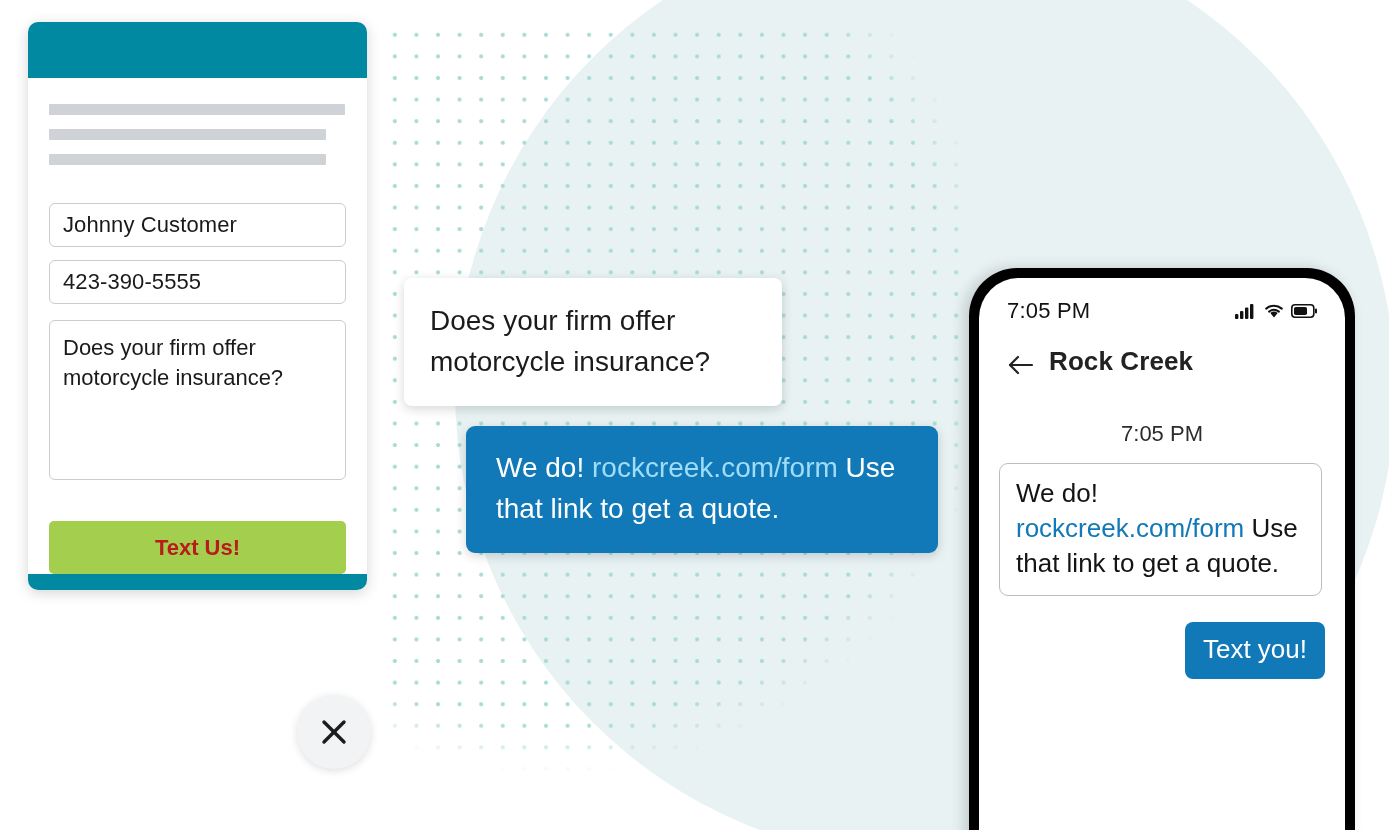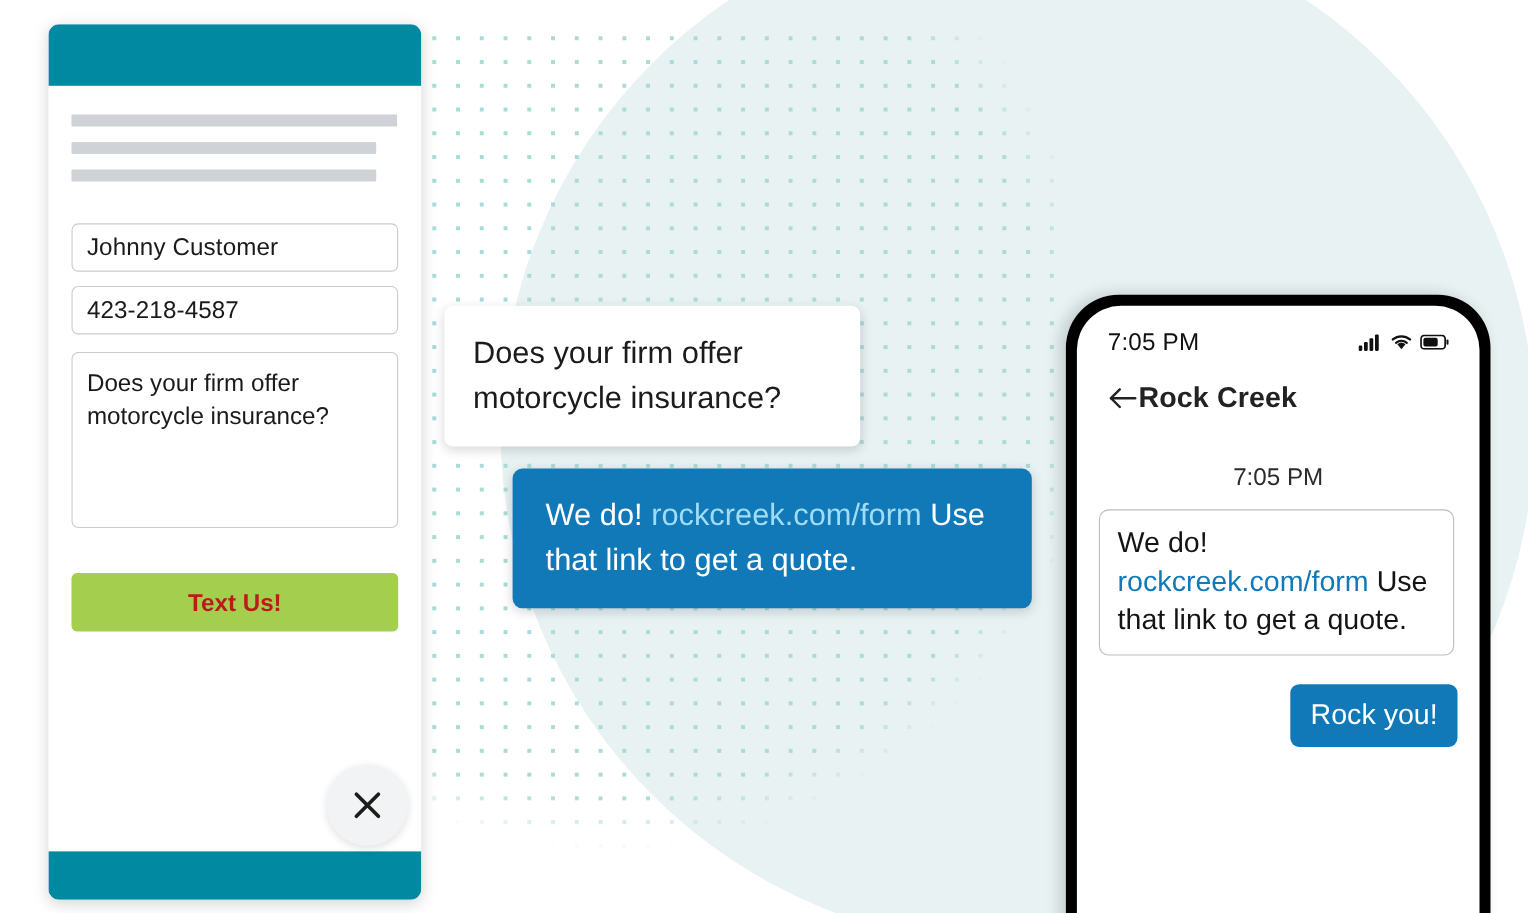--- a/index.html
+++ b/index.html
@@ -40,24 +40,24 @@
     background-image: radial-gradient(#a9dbd9 1.9px, rgba(255,255,255,0) 2.2px);
     background-size: 21.6px 21.6px;
     background-position: 0 0;
     -webkit-mask-image: radial-gradient(circle 455px at 170px 300px, #000 0%, #000 88%, rgba(0,0,0,0) 99%);
     mask-image: radial-gradient(circle 455px at 170px 300px, #000 0%, #000 88%, rgba(0,0,0,0) 99%);
   }
 
   
   #webform {
     position: absolute;
-    left: 44px;
+    left: 28px;
     top: 22px;
     width: 339px;
-    height: 796px;
+    height: 568px;
     background: #ffffff;
     border-radius: 10px;
     box-shadow: 0 3px 14px rgba(0,0,0,0.17);
     z-index: 5;
     overflow: hidden;
     display: flex;
     flex-direction: column;
   }
   .wf-bar {
     background: #0089a0;
@@ -208,21 +208,22 @@
     color: #111;
     letter-spacing: 0.2px;
   }
   #phone-status-icons {
     display: flex;
     align-items: center;
     gap: 7px;
   }
   #phone-navbar {
     display: flex;
-    align-items: center;
+    align-items: flex-end;
+    gap: 14px;
     padding: 10px 8px 0 8px;
   }
   #phone-title {
     font-size: 26px;
     font-weight: bold;
     color: #222;
     letter-spacing: 0.1px;
   }
   #phone-thread-time {
     text-align: center;
@@ -269,21 +270,21 @@
   <div id="wf-body">
     <div class="skeleton-line w-full"></div>
     <div class="skeleton-line w-short"></div>
     <div class="skeleton-line w-short"></div>
 
     <div class="wf-input" id="wf-name-field">
       <span>Johnny Customer</span>
     </div>
 
     <div class="wf-input" id="wf-phone-field">
-      <span>423-218-4587</span>
+      <span>423-390-5555</span>
     </div>
 
     <div id="wf-message-field">
       <span>Does your firm offer motorcycle insurance?</span>
     </div>
 
     <button id="wf-submit-button">Text Us!</button>
   </div>
 
   <div id="wf-footer" class="wf-bar"></div>
@@ -339,17 +340,17 @@
       <span id="phone-title">Rock Creek</span>
     </div>
 
     <div id="phone-thread-time">7:05 PM</div>
 
     <div id="phone-bubble-inbound">
       <span>We do! </span><span class="link">rockcreek.com/form</span><span> Use that link to get a quote.</span>
     </div>
 
     <div id="phone-bubble-outbound">
-      <span>Rock you!</span>
+      <span>Text you!</span>
     </div>
 
   </div>
 </div>
 
 </body></html>

